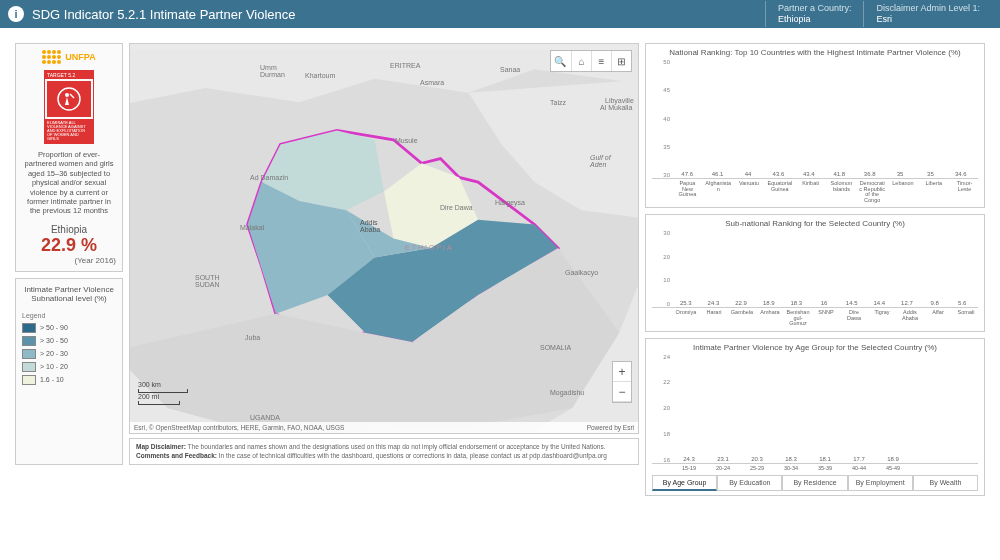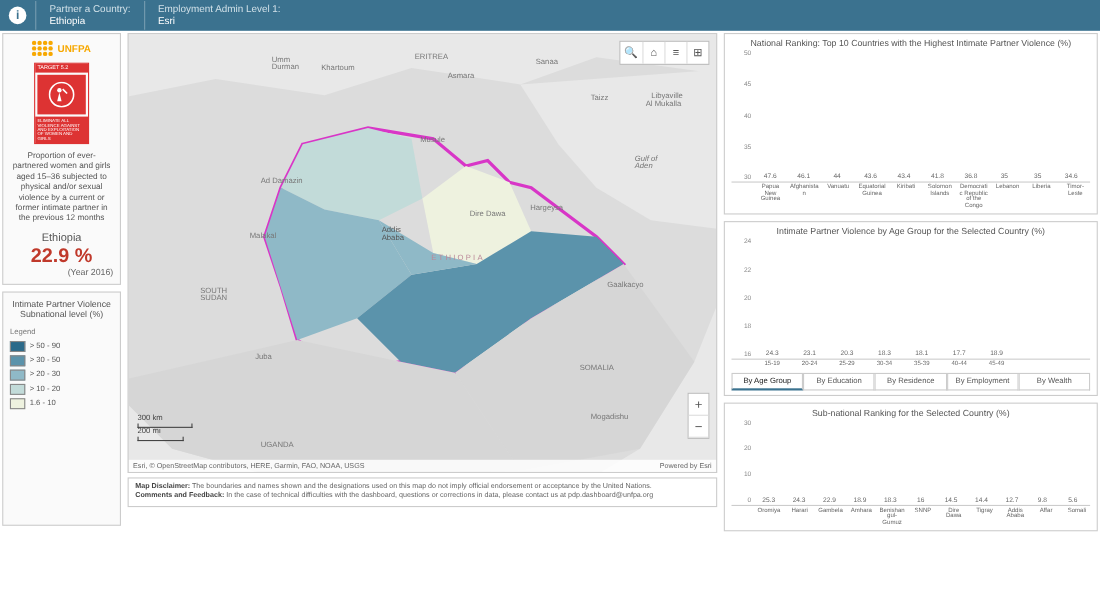--- a/index.html
+++ b/index.html
@@ -3,21 +3,21 @@
 <meta charset="utf-8">
 <style>
 *{box-sizing:border-box;margin:0;padding:0;font-family:Arial,Helvetica,sans-serif}
 body{background:#fff;width:1000px;height:560px;overflow:hidden;font-size:10px;color:#333}
 .header{background:#3b728f;height:28px;display:flex;align-items:center;color:#fff;padding:0 8px}
 .header .info-icon{width:16px;height:16px;border-radius:50%;background:#fff;color:#3b728f;display:flex;align-items:center;justify-content:center;font-weight:bold;margin-right:8px;font-size:11px}
 .header .title{font-size:13px;flex:1}
 .header .sel{border-left:1px solid rgba(255,255,255,.3);padding:2px 12px;font-size:9px;line-height:1.2}
 .header .sel .lbl{color:#d0e0e8}
 .header .sel .val{color:#fff}
-.main{display:flex;gap:6px;padding:2px;height:452px}
+.main{display:flex;gap:6px;padding:15px;height:452px}
 .left{width:108px;display:flex;flex-direction:column;gap:6px}
 .panel{border:1px solid #ccc;background:#fafafa;padding:6px}
 .logo-row{display:flex;justify-content:center;gap:2px;margin-bottom:6px}
 .logo-dots{display:grid;grid-template-columns:repeat(4,4px);grid-auto-rows:4px;gap:1px}
 .logo-dots span{background:#f7a800;border-radius:50%}
 .unfpa{color:#f7a800;font-weight:bold;font-size:9px;align-self:center;margin-left:2px}
 .target-box{border:1px solid #d33;width:50px;margin:0 auto 6px}
 .target-top{background:#d33;color:#fff;font-size:5px;padding:1px 2px;display:flex;justify-content:space-between}
 .target-icon{height:36px;background:#d33;display:flex;align-items:center;justify-content:center;margin:2px}
 .target-icon svg{width:24px;height:24px}
@@ -58,26 +58,27 @@
 .tabs{display:flex;border-top:1px solid #ccc;margin-top:4px}
 .tab{flex:1;border:1px solid #ccc;border-top:none;padding:3px 2px;font-size:7px;text-align:center;color:#555;background:#fff}
 .tab.active{border-bottom:2px solid #3b728f;color:#222}
 .map-label{position:absolute;font-size:7px;color:#777;pointer-events:none}
 </style>
 </head>
 <body>
 
 <div class="header">
   <div class="info-icon">i</div>
+  <div class="title">SDG Indicator 5.2.1 Intimate Partner Violence</div>
   <div class="sel">
     <div class="lbl">Partner a Country:</div>
     <div class="val">Ethiopia</div>
   </div>
   <div class="sel">
-    <div class="lbl">Employment Admin Level 1:</div>
+    <div class="lbl">Disclaimer Admin Level 1:</div>
     <div class="val">Esri</div>
   </div>
 </div>
 
 <div class="main">
   <div class="left">
     <div class="panel">
       <div class="logo-row">
         <div class="logo-dots">
             <span></span>
@@ -271,76 +272,20 @@
           <span>Equatorial Guinea</span>
           <span>Kiribati</span>
           <span>Solomon Islands</span>
           <span>Democratic Republic of the Congo</span>
           <span>Lebanon</span>
           <span>Liberia</span>
           <span>Timor-Leste</span>
         </div>
     </div>
     <div class="chart-panel">
-      <div class="chart-title">Intimate Partner Violence by Age Group for the Selected Country (%)</div>
-      <div class="chart age" id="chart2">
-          <div class="axis">
-            <span>24</span>
-            <span>22</span>
-            <span>20</span>
-            <span>18</span>
-            <span>16</span>
-          </div>
-          <div class="bar-col">
-            <div class="bar-val">24.3</div>
-            <div class="bar" style="height:83%;background:#2c5a73"></div>
-          </div>
-          <div class="bar-col">
-            <div class="bar-val">23.1</div>
-            <div class="bar" style="height:71.00000000000001%;background:#7b4b9a"></div>
-          </div>
-          <div class="bar-col">
-            <div class="bar-val">20.3</div>
-            <div class="bar" style="height:43.00000000000001%;background:#4a9fc9"></div>
-          </div>
-          <div class="bar-col">
-            <div class="bar-val">18.3</div>
-            <div class="bar" style="height:23.000000000000007%;background:#3a6e5a"></div>
-          </div>
-          <div class="bar-col">
-            <div class="bar-val">18.1</div>
-            <div class="bar" style="height:21.000000000000014%;background:#c9a24a"></div>
-          </div>
-          <div class="bar-col">
-            <div class="bar-val">17.7</div>
-            <div class="bar" style="height:16.999999999999993%;background:#6fc6e8"></div>
-          </div>
-          <div class="bar-col">
-            <div class="bar-val">18.9</div>
-            <div class="bar" style="height:28.999999999999986%;background:#2e6fe8"></div>
-          </div>
-        </div>
-      <div class="cat-labels" id="labels2">
-          <span>15-19</span>
-          <span>20-24</span>
-          <span>25-29</span>
-          <span>30-34</span>
-          <span>35-39</span>
-          <span>40-44</span>
-          <span>45-49</span>
-        </div>
-      <div class="tabs" id="tabs2">
-          <div class="tab active">By Age Group</div>
-          <div class="tab">By Education</div>
-          <div class="tab">By Residence</div>
-          <div class="tab">By Employment</div>
-          <div class="tab">By Wealth</div>
-        </div>
-    </div>
-    <div class="chart-panel">
       <div class="chart-title">Sub-national Ranking for the Selected Country (%)</div>
       <div class="chart small" id="chart1">
           <div class="axis">
             <span>30</span>
             <span>20</span>
             <span>10</span>
             <span>0</span>
           </div>
           <div class="bar-col">
             <div class="bar-val">25.3</div>
@@ -394,14 +339,70 @@
           <span>Amhara</span>
           <span>Benishangul-Gumuz</span>
           <span>SNNP</span>
           <span>Dire Dawa</span>
           <span>Tigray</span>
           <span>Addis Ababa</span>
           <span>Affar</span>
           <span>Somali</span>
         </div>
     </div>
+    <div class="chart-panel">
+      <div class="chart-title">Intimate Partner Violence by Age Group for the Selected Country (%)</div>
+      <div class="chart age" id="chart2">
+          <div class="axis">
+            <span>24</span>
+            <span>22</span>
+            <span>20</span>
+            <span>18</span>
+            <span>16</span>
+          </div>
+          <div class="bar-col">
+            <div class="bar-val">24.3</div>
+            <div class="bar" style="height:83%;background:#2c5a73"></div>
+          </div>
+          <div class="bar-col">
+            <div class="bar-val">23.1</div>
+            <div class="bar" style="height:71.00000000000001%;background:#7b4b9a"></div>
+          </div>
+          <div class="bar-col">
+            <div class="bar-val">20.3</div>
+            <div class="bar" style="height:43.00000000000001%;background:#4a9fc9"></div>
+          </div>
+          <div class="bar-col">
+            <div class="bar-val">18.3</div>
+            <div class="bar" style="height:23.000000000000007%;background:#3a6e5a"></div>
+          </div>
+          <div class="bar-col">
+            <div class="bar-val">18.1</div>
+            <div class="bar" style="height:21.000000000000014%;background:#c9a24a"></div>
+          </div>
+          <div class="bar-col">
+            <div class="bar-val">17.7</div>
+            <div class="bar" style="height:16.999999999999993%;background:#6fc6e8"></div>
+          </div>
+          <div class="bar-col">
+            <div class="bar-val">18.9</div>
+            <div class="bar" style="height:28.999999999999986%;background:#2e6fe8"></div>
+          </div>
+        </div>
+      <div class="cat-labels" id="labels2">
+          <span>15-19</span>
+          <span>20-24</span>
+          <span>25-29</span>
+          <span>30-34</span>
+          <span>35-39</span>
+          <span>40-44</span>
+          <span>45-49</span>
+        </div>
+      <div class="tabs" id="tabs2">
+          <div class="tab active">By Age Group</div>
+          <div class="tab">By Education</div>
+          <div class="tab">By Residence</div>
+          <div class="tab">By Employment</div>
+          <div class="tab">By Wealth</div>
+        </div>
+    </div>
   </div>
 </div>
 
 </body></html>

